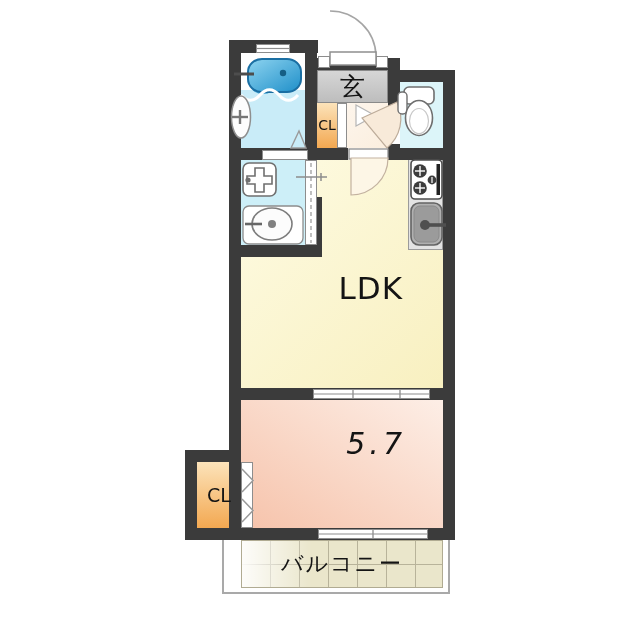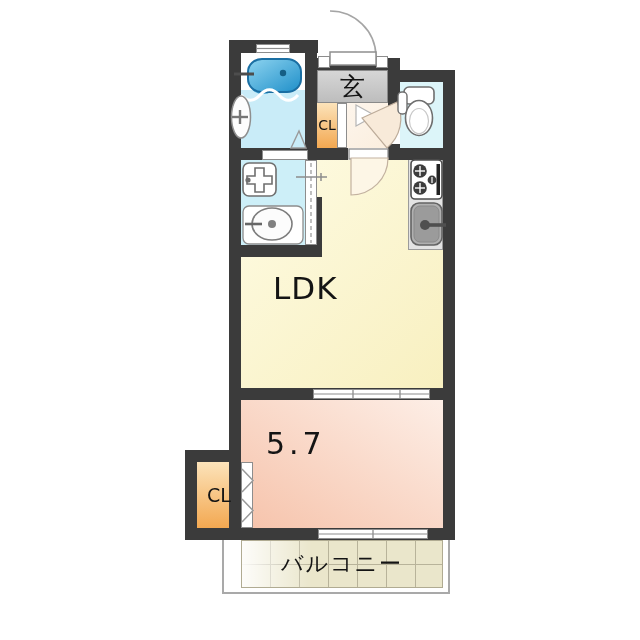--- a/index.html
+++ b/index.html
@@ -5,21 +5,21 @@
   html,body{margin:0;padding:0;background:#fff;}
   #canvas{position:relative;width:640px;height:640px;background:#fff;overflow:hidden;
           font-family:"DejaVu Sans","Liberation Sans",sans-serif;}
   .abs{position:absolute;}
   .wall{position:absolute;background:var(--wall,#3b3b3b);}
   .band{position:absolute;background:#fff;border:1px solid #8d8d8d;box-sizing:border-box;}
   .lbl{position:absolute;display:flex;align-items:center;justify-content:center;
        color:#141414;line-height:1.1;}
   .fill{position:absolute;}
   svg.overlay{position:absolute;left:0;top:0;pointer-events:none;}
-  .room-label-block{position:absolute;text-align:left;color:#141414;}
+  .room-label-block{position:absolute;text-align:right;color:#141414;}
 </style>
 </head>
 <body>
 
 <div id="canvas">
 
   <div class="abs" style="left:222px;top:540px;width:228px;height:54px;border-left:2px solid #a9a9a9;border-right:2px solid #a9a9a9;border-bottom:2px solid #a9a9a9;box-sizing:border-box;"></div>
   <div class="fill" style="left:241px;top:540px;width:202px;height:48px;
               background:
                 linear-gradient(to right, rgba(255,255,255,.9), rgba(255,255,255,0) 35%),
@@ -177,21 +177,21 @@
 
   <div class="lbl" style="left:315px;top:103px;width:24px;height:45px;font-size:14px;">
     <span>CL</span>
   </div>
 
   <div class="room-label-block" style="left:273px;top:270px;width:130px;">
     <div style="font-size:31px;letter-spacing:1px;">LDK</div>
   </div>
 
   <div class="room-label-block" style="left:266px;top:426px;width:140px;">
-    <div style="font-size:30px;letter-spacing:4px;">5.7</div>
+    <div style="font-size:30px;letter-spacing:4px;font-style:italic;">5.7</div>
   </div>
 
   <div class="lbl" style="left:197px;top:462px;width:44px;height:66px;font-size:19px;">
     <span>CL</span>
   </div>
 
   <div class="lbl" style="left:241px;top:549px;width:202px;height:30px;font-size:22px;letter-spacing:2px;">
     <span>バルコニー</span>
   </div>
 

